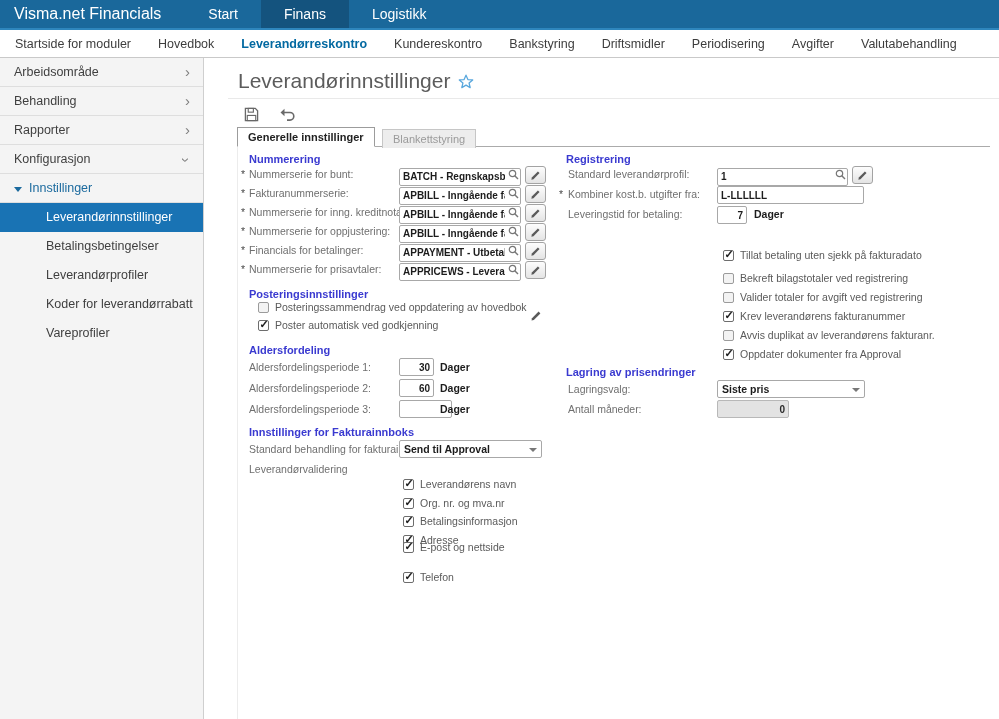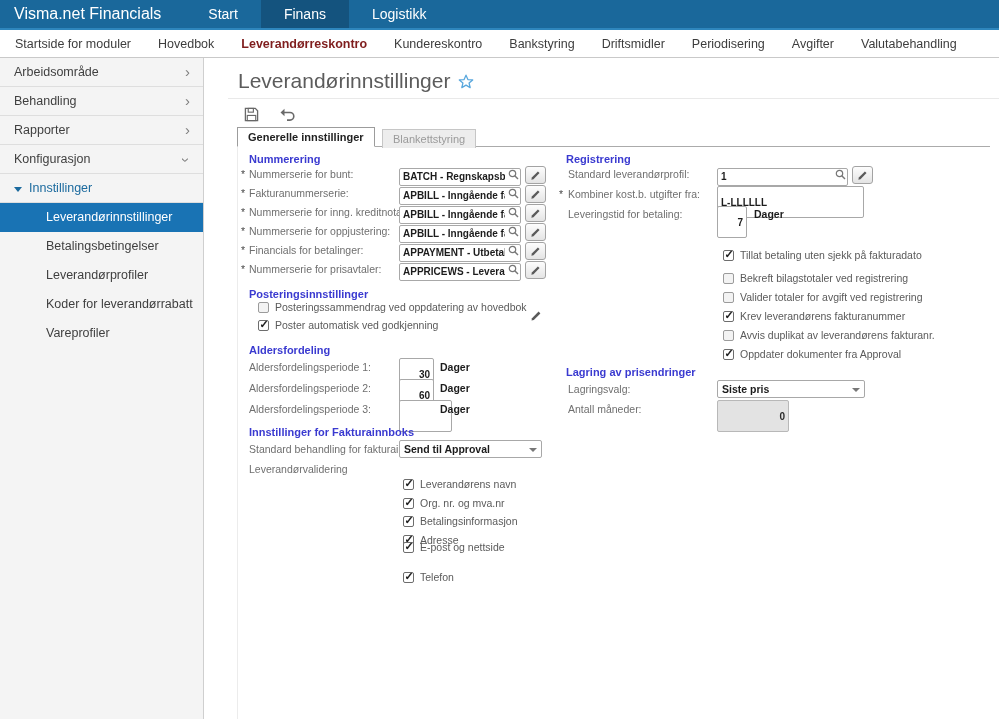--- a/index.html
+++ b/index.html
@@ -10,21 +10,21 @@
   .topbar { position:absolute; left:0; top:0; width:100%; height:30px; background:#1a689b;
             border-bottom:2px solid #2e86bd; display:flex; align-items:stretch; }
   .brand { color:#fff; font-size:16px; line-height:28px; padding:0 24px 0 14px; }
   .tb-tab { color:#fff; font-size:14px; line-height:28px; padding:0 23px; cursor:default; }
   .tb-tab.active { background:#14537e; }
 
   
   .modulenav { position:absolute; left:0; top:30px; width:100%; height:28px; background:#fff;
                border-bottom:1px solid #c9c9c9; display:flex; align-items:center; gap:27px;
                padding-left:15px; font-size:12.5px; color:#3d3d3d; }
-  .mn-item.active { color:#7f1d1d; font-weight:bold; }
+  .mn-item.active { color:#0369a1; font-weight:bold; }
 
   
   .sidebar { position:absolute; left:0; top:58px; width:204px; bottom:0; background:#f4f4f4;
              border-right:1px solid #cfcfcf; }
   .srow { height:29px; line-height:28px; padding-left:14px; font-size:12.5px; color:#3f3f3f;
           border-bottom:1px solid #dedede; position:relative; }
   .chev { position:absolute; right:13px; top:0; color:#7e7e7e; font-size:15px; }
   .chev.down { transform:rotate(90deg); transform-origin:center; right:15px; top:1px; display:inline-block; position:absolute; }
   .sgrp-open { height:29px; line-height:28px; padding-left:14px; font-size:12.5px; color:#1b6a9e;
                border-bottom:1px solid #dedede; }
@@ -51,21 +51,21 @@
   .sech { position:absolute; font-size:11px; font-weight:bold; color:#3a3ad0; white-space:nowrap; }
   .lbl  { position:absolute; font-size:10.5px; color:#6f6f6f; white-space:nowrap; }
   .req  { position:absolute; font-size:10.5px; color:#4a4a4a; white-space:nowrap; }
   .unit { position:absolute; font-size:10.5px; font-weight:bold; color:#1c1c1c; white-space:nowrap; }
 
   .lookup { position:absolute; height:18px; }
   .lookup input { width:100%; height:18px; border:1px solid #a8a8a8; border-radius:2px;
                   font:bold 10px "Liberation Sans", sans-serif; color:#1c1c1c; padding:0 15px 0 3px; background:#fff; }
   .mag { position:absolute; right:2px; top:3px; }
 
-  .inp { position:absolute; height:32px; border:1px solid #a8a8a8; border-radius:2px;
+  .inp { position:absolute; height:18px; border:1px solid #a8a8a8; border-radius:2px;
          font:bold 10px "Liberation Sans", sans-serif; color:#1c1c1c; padding:0 3px; background:#fff; }
   .inp.num { text-align:right; }
   .inp.dis { background:#e3e3e3; border-color:#b8b8b8; color:#2a2a2a; }
 
   .pbtn { position:absolute; width:21px; height:18px; border:1px solid #a3a3a3; border-radius:3px;
           background:linear-gradient(#fdfdfd,#e4e4e4); display:flex; align-items:center; justify-content:center; }
 
   .dd { position:absolute; height:18px; border:1px solid #a8a8a8; border-radius:2px; background:#fff;
         font-size:10.5px; font-weight:bold; color:#1c1c1c; line-height:16px; padding:0 16px 0 4px; white-space:nowrap; overflow:hidden; }
   .ddcaret { position:absolute; right:4px; top:7px; width:0; height:0; border-left:4px solid transparent;

